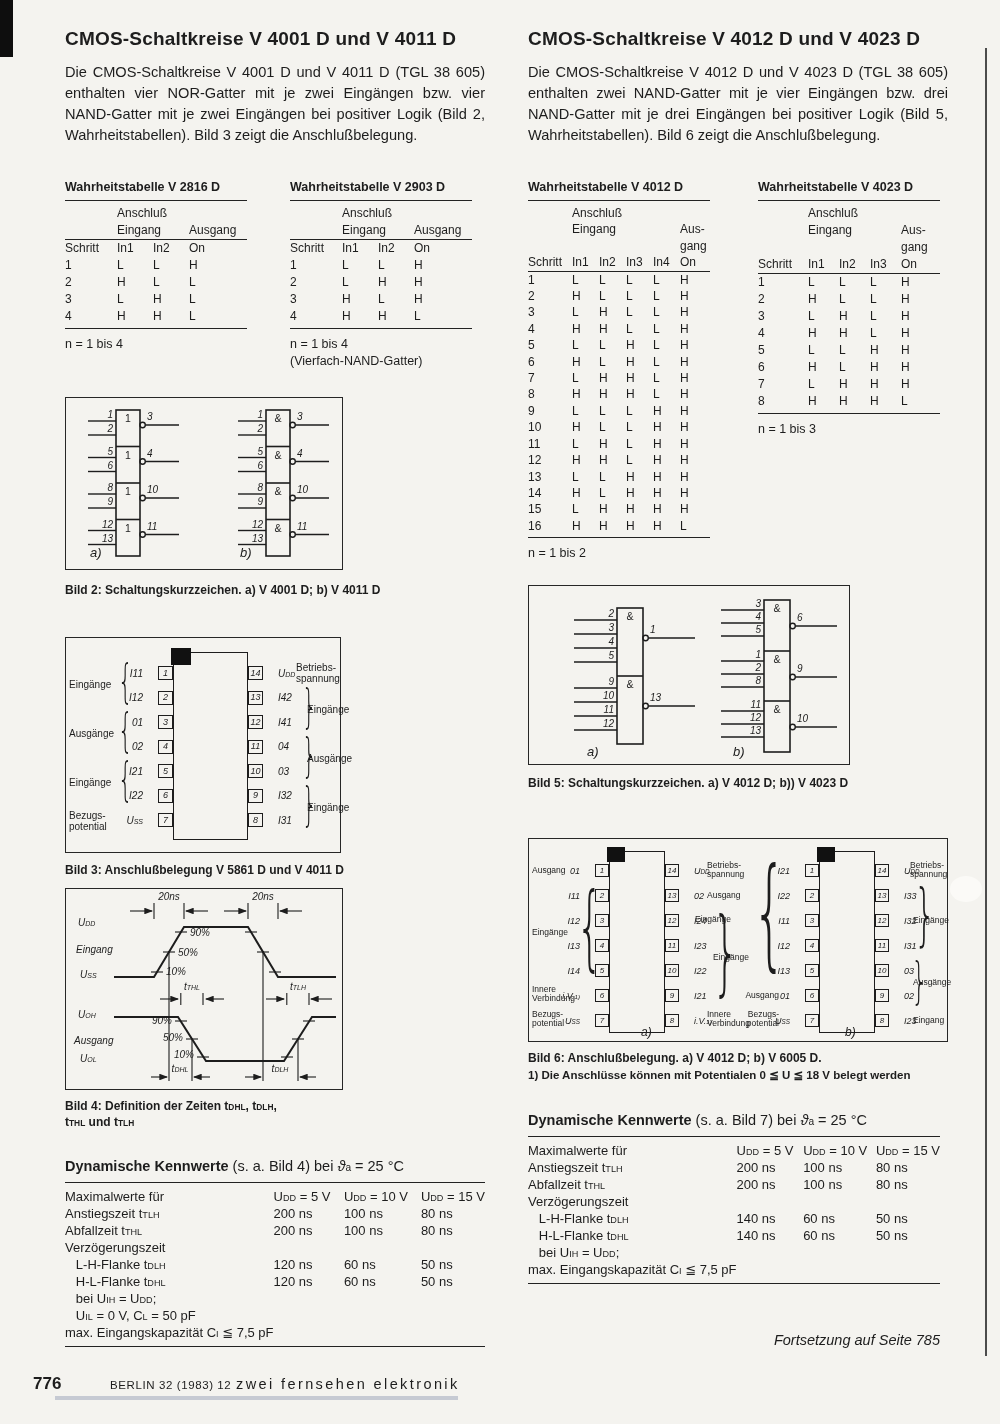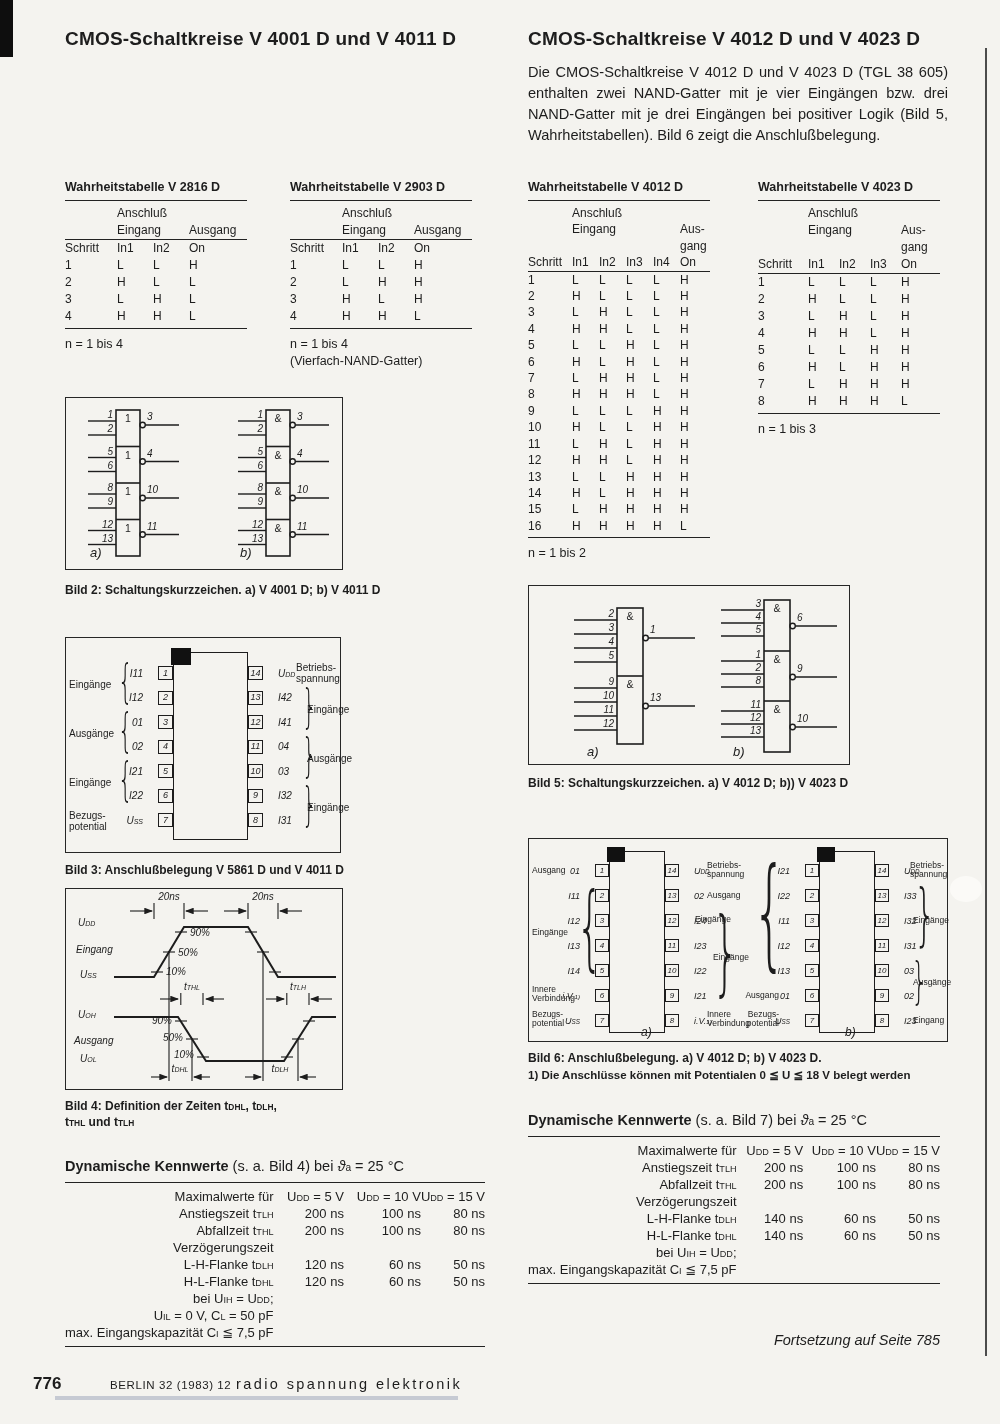--- a/index.html
+++ b/index.html
@@ -15,21 +15,21 @@
   .tt-title{font-weight:bold;font-size:12.5px;white-space:nowrap;margin-bottom:6px;}
   .rule{border-top:1.3px solid #222;}
   .tt table{width:100%;table-layout:fixed;border-collapse:collapse;margin-top:4px;}
   .tt td{padding:0;line-height:17px;white-space:nowrap;overflow:visible;}
   .t16 td{line-height:16.4px;}
   .hdr-rule td{border-bottom:1.3px solid #222;}
   .tt-note{margin-top:7px;font-size:12.5px;line-height:1.35;}
   
   .kw{position:absolute;font-size:13px;}
   .kw-title{font-size:14.5px;margin-bottom:8px;white-space:nowrap;}
-  .kw table{border-collapse:collapse;table-layout:fixed;margin-top:5px;margin-bottom:5px;text-align:right;}
+  .kw table{border-collapse:collapse;table-layout:fixed;margin-top:5px;margin-bottom:5px;}
   .kw td{padding:0;line-height:17px;white-space:nowrap;}
   
   .fig{position:absolute;border:1.6px solid #262626;box-sizing:border-box;background:transparent;}
   .fig svg{position:absolute;left:0;top:0;}
   .cap{position:absolute;font-weight:bold;font-size:12px;line-height:1.35;white-space:nowrap;}
   .gnum{position:absolute;font-style:italic;font-size:10px;text-align:right;}
   .onum{position:absolute;font-style:italic;font-size:10px;}
   .gsym{position:absolute;font-size:10.5px;text-align:center;}
   .sublab{position:absolute;font-style:italic;font-size:13px;}
   .pincol{position:absolute;display:flex;flex-direction:column;}
@@ -53,20 +53,21 @@
 </style>
 </head>
 <body>
 
 <div id="page">
 
   <div class="abs" style="left:0;top:0;width:13px;height:57px;background:#0e0e0e"></div>
   <div class="abs" style="left:985px;top:48px;width:1.6px;height:1308px;background:#4c4c4c"></div>
 
   <div class="col-title" style="left:65px;top:28px">CMOS-Schaltkreise V 4001 D und V 4011 D</div>
+  <div class="intro" style="left:65px;top:62px">Die CMOS-Schaltkreise V 4001 D und V 4011 D (TGL 38 605) enthalten vier NOR-Gatter mit je zwei Eingängen bzw. vier NAND-Gatter mit je zwei Eingängen bei positiver Logik (Bild 2, Wahrheitstabellen). Bild 3 zeigt die Anschlußbelegung.</div>
 
   <div class="tt" style="left:65px;top:180px">
     <div class="tt-title">Wahrheitstabelle V 2816 D</div>
     <div class="rule"></div>
     <table>
       <colgroup>
           <col style="width:52px">
           <col style="width:36px">
           <col style="width:36px">
           <col style="width:58px">
@@ -963,21 +964,21 @@
     <span class="gcat small" style="left:200px;top:152px;width:50px;text-align:right">Ausgang</span>
     <span class="gcat small" style="left:196px;top:171px;width:54px;text-align:right">Bezugs-<br>potential</span>
     <span class="gcat small" style="left:381px;top:22px">Betriebs-<br>spannung</span>
     <span class="brace" style="left:376px;top:45px;font-size:62px;transform:scale(.55,1.1)">}</span>
     <span class="gcat small" style="left:384px;top:77px">Eingänge</span>
     <span class="brace" style="left:376px;top:119px;font-size:45px;transform:scale(.55,1.1)">}</span>
     <span class="gcat small" style="left:384px;top:139px">Ausgänge</span>
     <span class="gcat small" style="left:384px;top:177px">Eingang</span>
     <span class="sublab" style="left:316px;top:186px;font-size:12px">b)</span>
   </div>
-  <div class="cap" style="left:528px;top:1050px">Bild 6: Anschlußbelegung. a) V 4012 D; b) V 4023 D.</div>
+  <div class="cap" style="left:528px;top:1050px">Bild 6: Anschlußbelegung. a) V 4012 D; b) V 6005 D.</div>
   <div class="footnote" style="left:528px;top:1068px">1) Die Anschlüsse können mit Potentialen 0 ≦ U ≦ 18 V belegt werden</div>
 
   <div class="kw" style="left:528px;top:1112px;width:412px">
     <div class="kw-title"><b>Dynamische Kennwerte</b> (s. a. Bild 7) bei <i>ϑ</i><sub>a</sub> = 25 °C</div>
     <div class="rule"></div>
     <table>
       <colgroup>
           <col style="width:176px">
           <col style="width:86px">
           <col style="width:90px">
@@ -1034,16 +1035,16 @@
           </tr>
         </tbody>
     </table>
     <div class="rule"></div>
   </div>
 
   <div class="fortsetzung" style="left:528px;top:1332px;width:412px">Fortsetzung auf Seite 785</div>
 
   <div class="foot" style="left:33px;top:1374px;font-weight:bold;font-size:17px">776</div>
   <div class="foot" style="left:110px;top:1379px;font-size:11.5px;letter-spacing:.6px">BERLIN 32 (1983) 12</div>
-  <div class="foot" style="left:236px;top:1376px;font-size:14.5px;letter-spacing:2.4px">radio spannung elektronik</div>
+  <div class="foot" style="left:236px;top:1376px;font-size:14.5px;letter-spacing:2.4px">zwei fernsehen elektronik</div>
   <div class="abs" style="left:55px;top:1396px;width:403px;height:3.5px;background:#c6cad3"></div>
   <div class="abs" style="left:950px;top:876px;width:32px;height:26px;background:#fbfaf7;border-radius:50%"></div>
 </div>
 
 </body></html>

